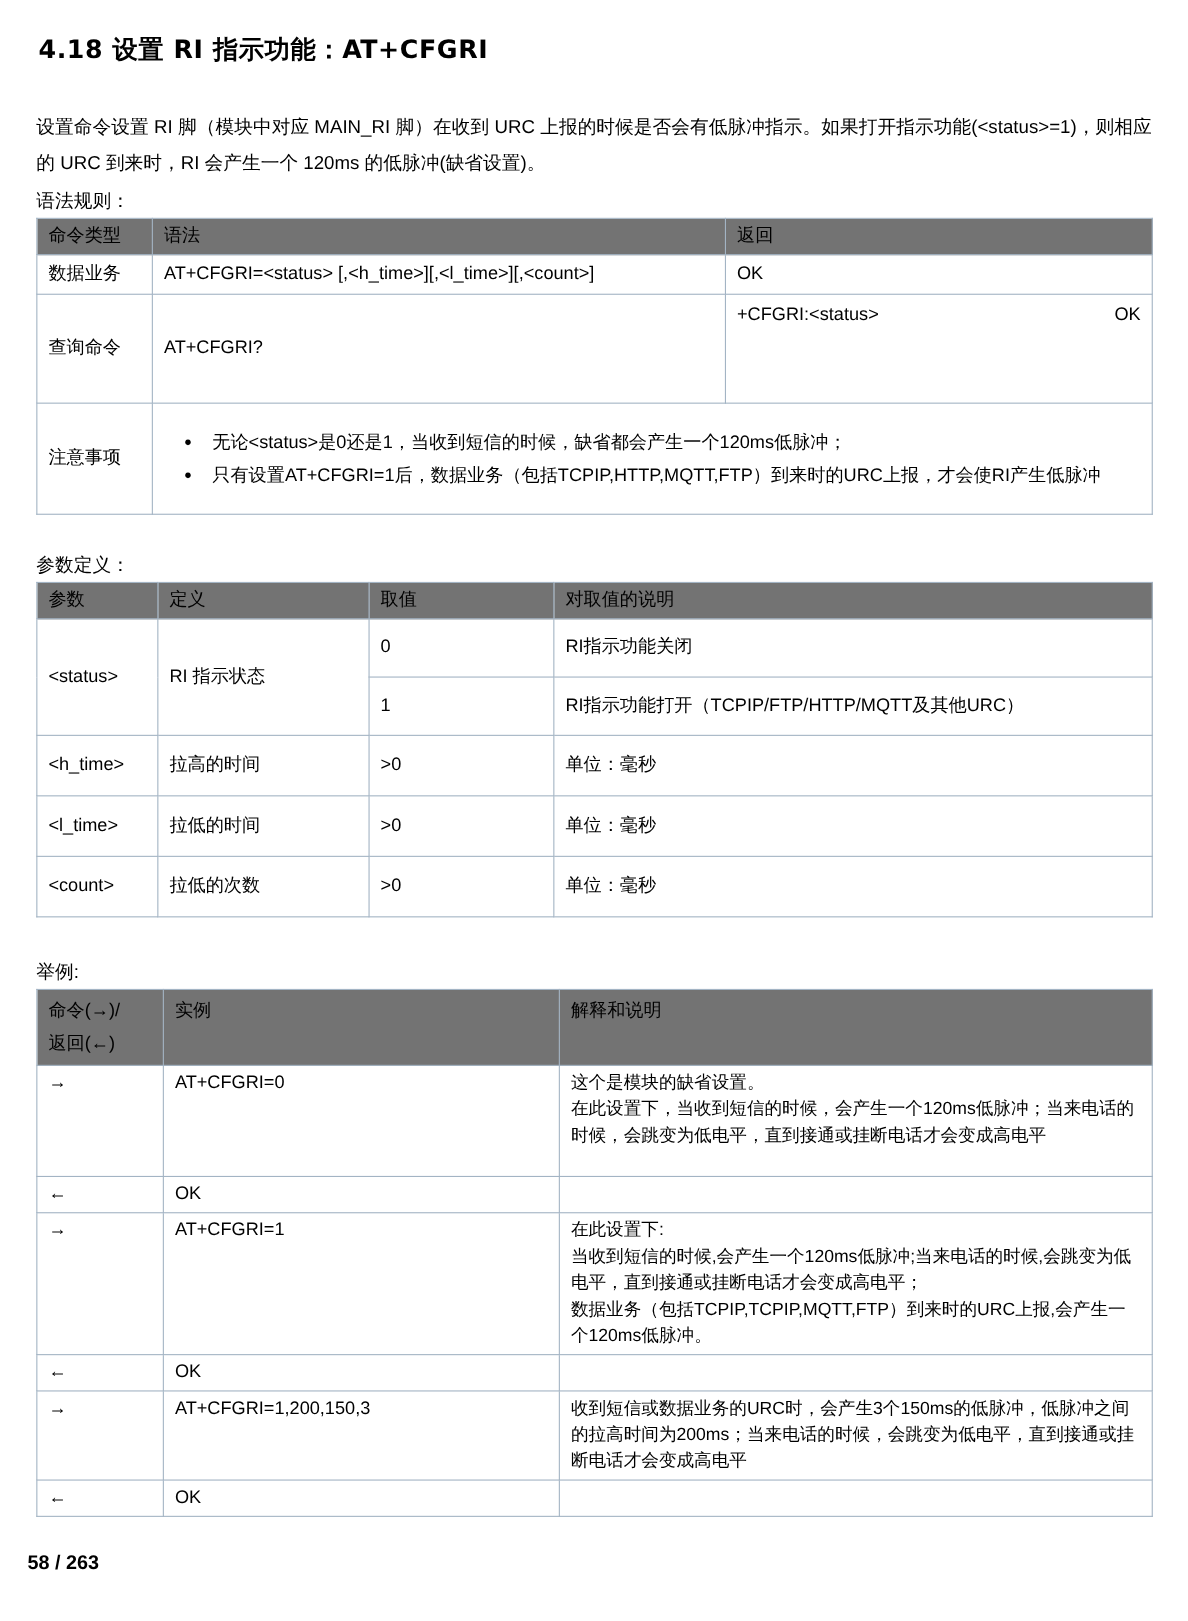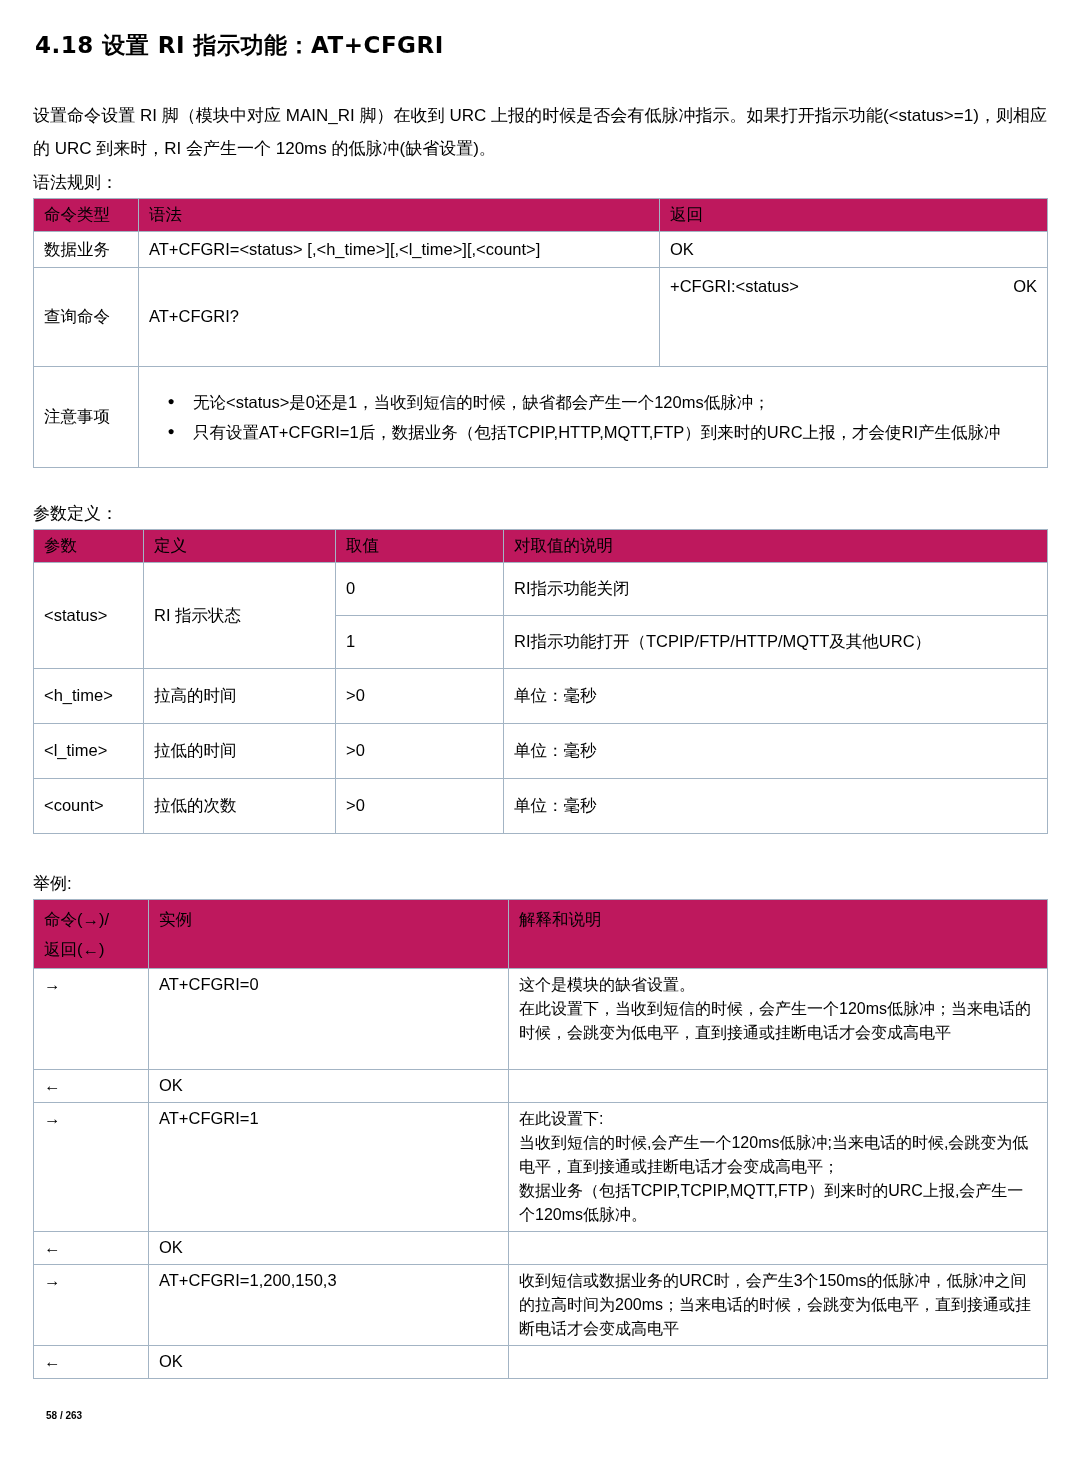--- a/index.html
+++ b/index.html
@@ -39,21 +39,21 @@
   }
   table.tbl td {
     border:1px solid #a3b4c4;
     font-size:16.5px;
     padding:4px 10px;
     vertical-align:middle;
     text-align:left;
     word-wrap:break-word;
     line-height:1.45;
   }
-  td.head { background:#be185d; }
+  td.head { background:#737373; }
 
   
   .syntax-tbl tr.r-head td { height:23px; }
   .syntax-tbl tr.r-set  td { height:27px; }
   .syntax-tbl tr.r-query td { height:90px; }
   .syntax-tbl tr.r-notes td { height:92px; }
 
   .vsplit {
     display:flex; flex-direction:row;
     justify-content:space-between;
@@ -74,22 +74,22 @@
   .ex-tbl tr td { vertical-align:top; }
   .ex-tbl tr.r-head td { height:52px; line-height:30px; }
   .ex-tbl td.desc { white-space:pre-line; font-size:16px; line-height:1.5; }
   .ex-tbl tr.r-ex1 td { height:92px; }
   .ex-tbl tr.r-ok  td { height:22px; }
   .ex-tbl tr.r-ex2 td { height:118px; }
   .ex-tbl tr.r-ex3 td { height:72px; }
 
   .footer {
     position:absolute;
-    left:46px; top:1410px;
-    font-size:10px;
+    left:25px; top:1410px;
+    font-size:18px;
     font-weight:bold;
   }
 </style>
 </head>
 <body>
 
 <div class="page">
 
   <h1 class="title">4.18 设置 RI 指示功能：AT+CFGRI</h1>
 

